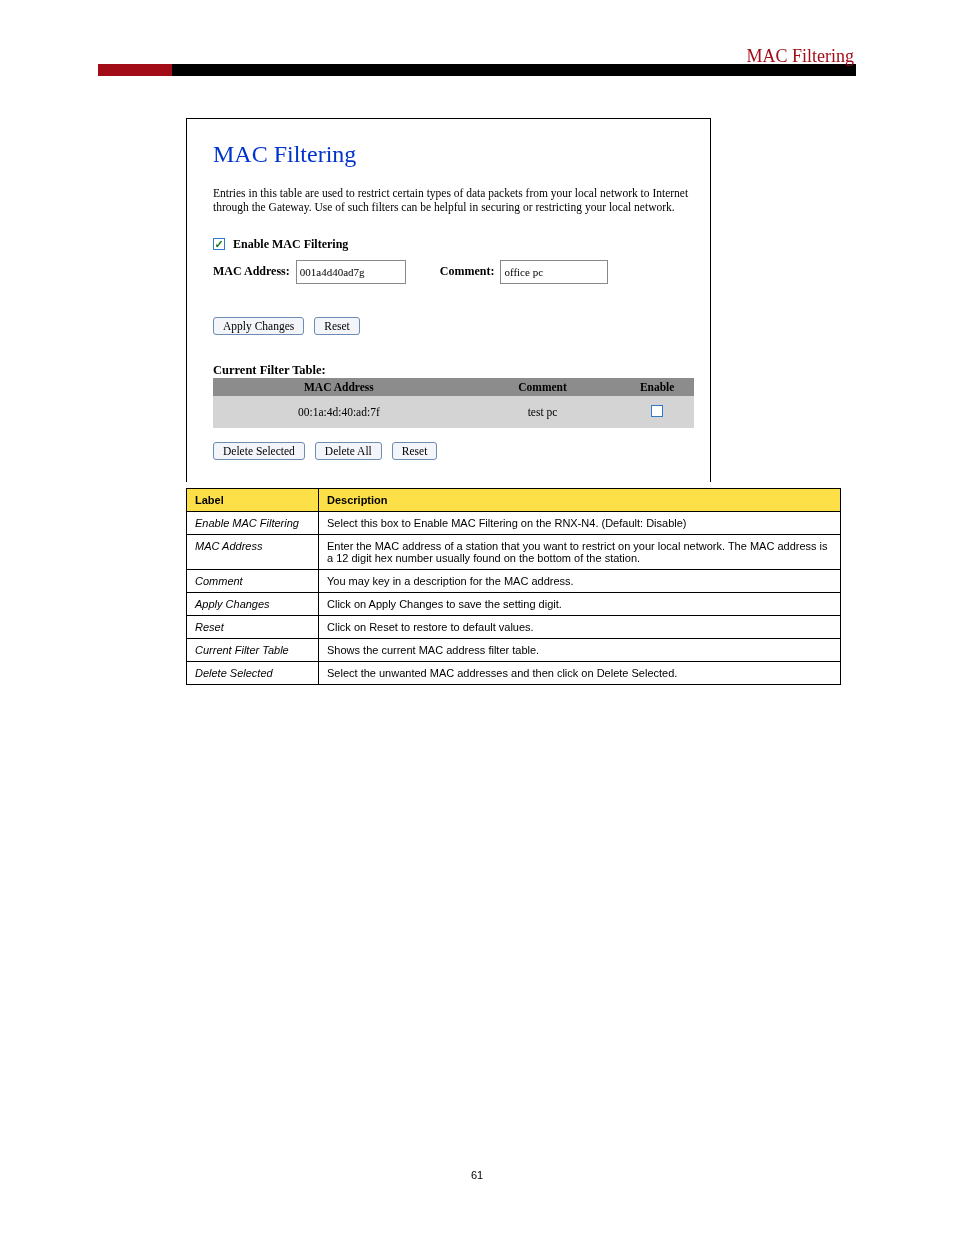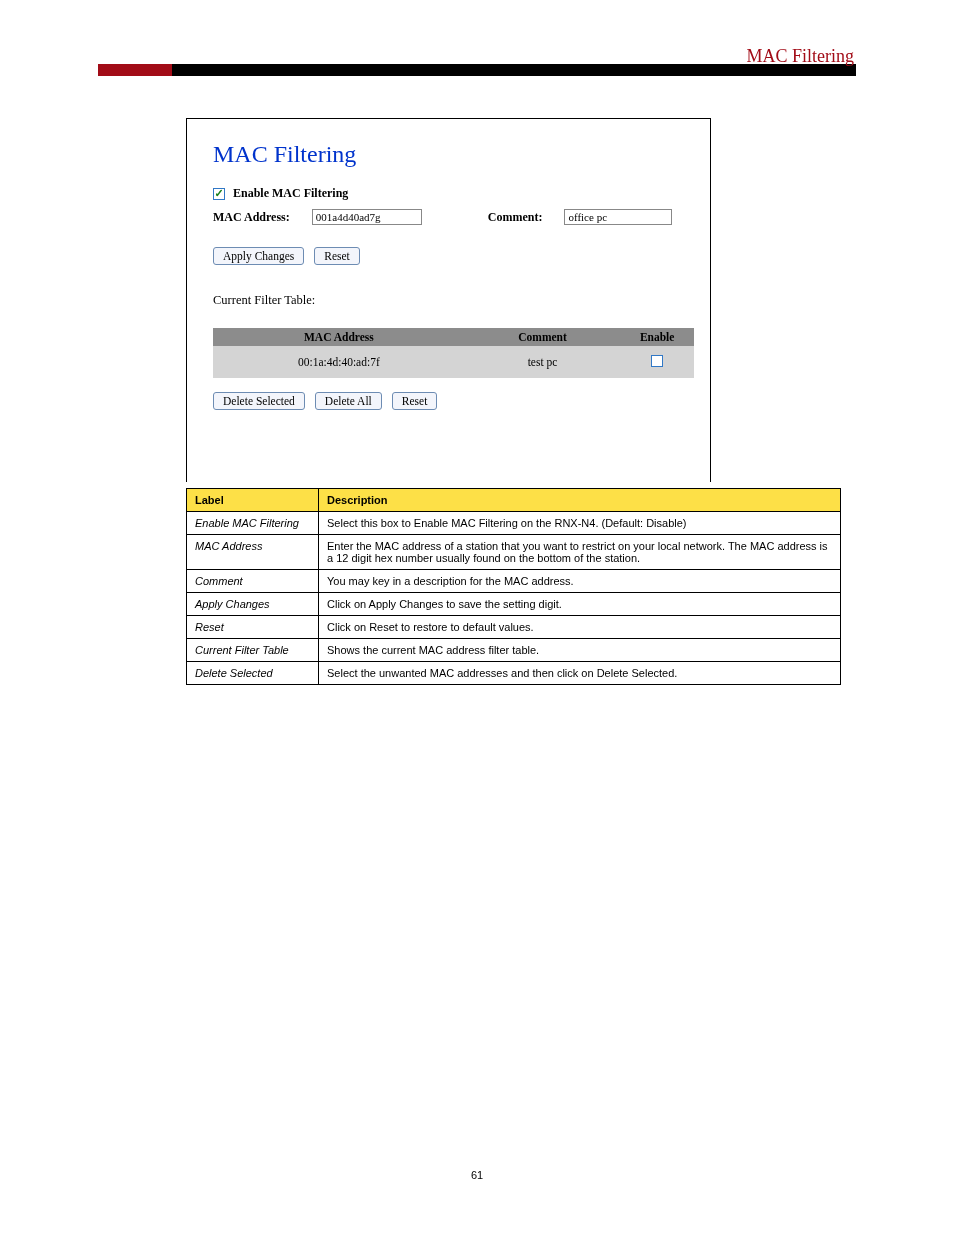--- a/index.html
+++ b/index.html
@@ -60,40 +60,40 @@
     font-weight: bold;
     font-size: 12px;
     margin-bottom: 8px;
   }
   .enable-line .chk {
     width: 12px; height: 12px; border: 1px solid #3178c6;
     display: inline-flex; align-items: center; justify-content: center;
     color: #1a7f1a; font-size: 11px; line-height: 1;
   }
   .inputs-line {
-    display: flex; align-items: center; gap: 22px;
-    font-size: 12px; margin-bottom: 22px;
+    display: flex; align-items: center; gap: 6px;
+    font-size: 12px; margin-bottom: 33px;
   }
   .inputs-line .lbl { font-weight: bold; }
   .inputs-line input.txt {
-    border: 1px solid #888; height: 16px; font-size: 11px;
+    border: 1px solid #888; height: 24px; font-size: 11px;
     padding: 0 3px; font-family: inherit;
   }
   .btn-row { display: flex; gap: 10px; margin-bottom: 28px; }
   .btn-row.lower { margin-top: 14px; margin-bottom: 0; }
   .btn {
     border: 1px solid #6d8cb3;
     background: #f3f5fb;
     border-radius: 3px;
     font-size: 11.5px;
     font-family: inherit;
     padding: 2px 9px;
     cursor: pointer;
   }
-  .table-title { font-weight: normal; font-size: 12.5px; margin-bottom: 20px; }
+  .table-title { font-weight: bold; font-size: 12.5px; margin-bottom: 0; }
   .filter-table { width: 100%; border-collapse: collapse; font-size: 11.5px; }
   .filter-table th {
     background: #8c8c8c; color: #000; font-weight: bold;
     text-align: center; height: 18px;
   }
   .filter-table td {
     background: #d4d4d4; text-align: center; height: 32px;
   }
   .filter-table col.c-mac { width: 246px; }
   .filter-table col.c-com { width: 152px; }
@@ -135,20 +135,21 @@
 <body>
 
 <div class="top-band">
   <div class="red"></div>
   <div class="black"></div>
 </div>
 <div class="top-right-text">MAC Filtering</div>
 
 <div class="screenshot">
   <h2>MAC Filtering</h2>
+  <p class="sub-desc">Entries in this table are used to restrict certain types of data packets from your local network to Internet through the Gateway. Use of such filters can be helpful in securing or restricting your local network.</p>
 
   <div class="enable-line">
     <span class="chk">✓</span>
     <span>Enable MAC Filtering</span>
   </div>
 
   <div class="inputs-line">
     <span class="lbl">MAC Address:</span>
     <input class="txt" style="width: 110px;" value="001a4d40ad7g">
     <span style="width:22px"></span>

